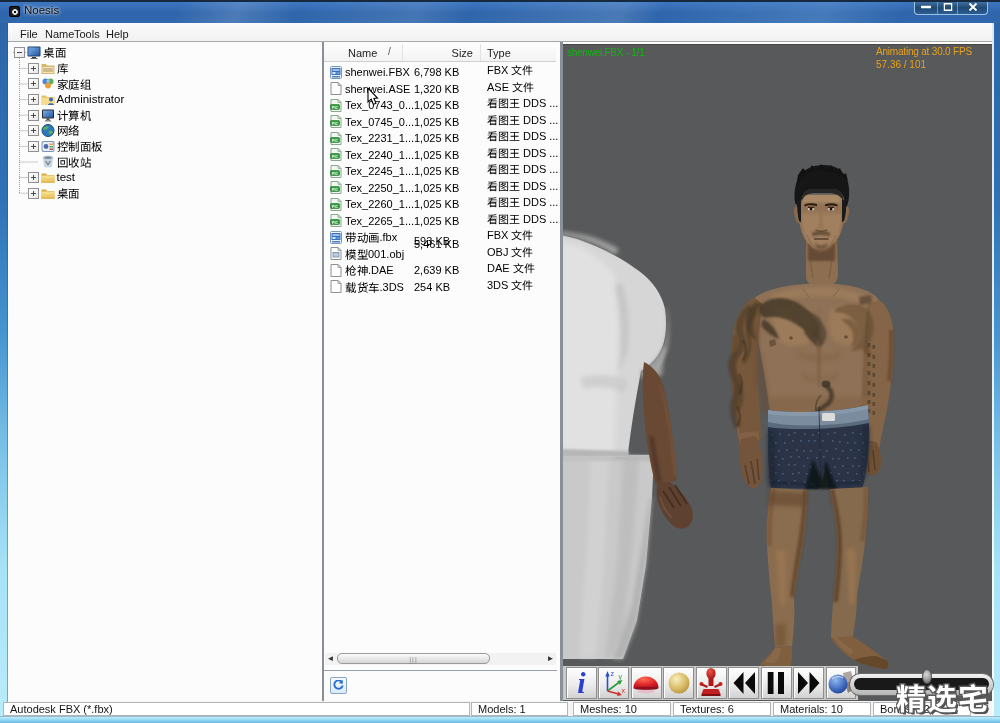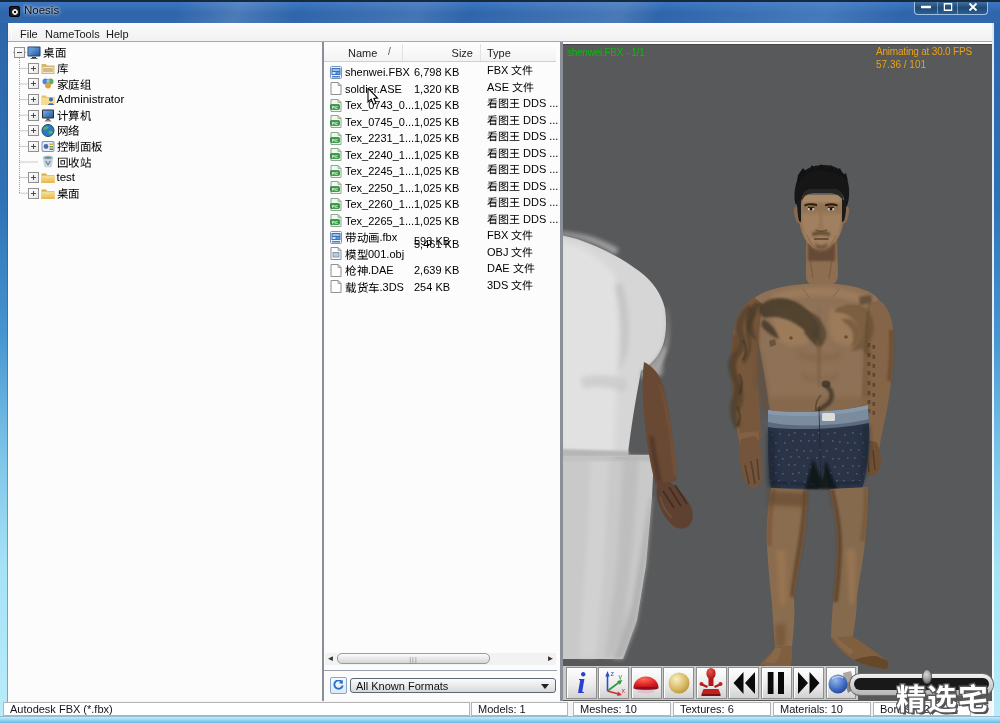--- a/index.html
+++ b/index.html
@@ -660,21 +660,21 @@
       <div class="fsize" style="left:90px;top:24.4px">6,798 KB</div>
       <div class="ftype" style="left:163px;top:22.4px">FBX<span class="sp"></span><svg class="cjt" viewBox="0 0 100 100">
           <use href="#u6587"></use>
         </svg><svg class="cjt" viewBox="0 0 100 100">
           <use href="#u4EF6"></use>
         </svg></div>
       <svg class="ab" viewBox="0 0 12 13" style="left:6px;top:40.4px;width:12px;height:13px">
         <path d="M1 0.5 L8 0.5 L11 3.5 L11 12.5 L1 12.5 Z" fill="#fdfdfd" stroke="#909090"></path>
 <path d="M8 0.5 L8 3.5 L11 3.5 Z" fill="#d8d8d8" stroke="#909090" stroke-width="0.7"></path>
       </svg>
-      <div class="frow" style="left:21px;top:38.9px">soldier.ASE</div>
+      <div class="frow" style="left:21px;top:38.9px">shenwei.ASE</div>
       <div class="fsize" style="left:90px;top:40.9px">1,320 KB</div>
       <div class="ftype" style="left:163px;top:38.9px">ASE<span class="sp"></span><svg class="cjt" viewBox="0 0 100 100">
           <use href="#u6587"></use>
         </svg><svg class="cjt" viewBox="0 0 100 100">
           <use href="#u4EF6"></use>
         </svg></div>
       <svg class="ab" viewBox="0 0 12 13" style="left:6px;top:56.9px;width:12px;height:13px">
         <path d="M1 0.5 L8 0.5 L11 3.5 L11 12.5 L1 12.5 Z" fill="#f2f8f0" stroke="#8aa890"></path>
 <path d="M8 0.5 L8 3.5 L11 3.5 Z" fill="#cfe0d0" stroke="#8aa890" stroke-width="0.7"></path>
 <rect x="0.5" y="5.5" width="9" height="5" rx="1" fill="#2f9e3f" stroke="#1c7029" stroke-width="0.6"></rect>
@@ -870,23 +870,20 @@
           <div style="position:absolute;left:50%;top:2px;transform:translateX(-50%);font-size:7px;color:#888;letter-spacing:1px">|||</div>
         </div>
       </div>
       <div id="fdivider"></div>
       <div id="refbtn">
         <svg width="11" height="11" style="position:absolute;left:2px;top:2px" viewBox="0 0 12 12">
           <path d="M10 2.5 A4.6 4.6 0 1 0 10.6 6" fill="none" stroke="#2a6fd0" stroke-width="2"></path>
           <path d="M10.6 0 L10.6 4.4 L6.4 3.2 Z" fill="#2a6fd0"></path>
         </svg>
       </div>
-      <div id="dropdown">All Known Formats<svg width="8" height="5" style="position:absolute;right:6px;top:5px">
-          <path d="M0 0 L8 0 L4 5 Z" fill="#222"></path>
-        </svg></div>
       <svg class="ab" width="12" height="18" style="left:43px;top:46px" viewBox="0 0 12 18">
         <path d="M1 0 L1 14 L4.2 11.2 L6.4 16.4 L9 15.3 L6.9 10.4 L10.5 10 Z" fill="#fff" stroke="#000" stroke-width="1.1"></path>
       </svg>
     </div>
     <div class="ab" id="statusbar">
       <div class="sbox" style="left:-5px;width:467px;">Autodesk FBX (*.fbx)</div>
       <div class="sbox" style="left:463px;width:97px">Models: 1</div>
       <div class="sbox" style="left:565px;width:98px">Meshes: 10</div>
       <div class="sbox" style="left:665px;width:98px">Textures: 6</div>
       <div class="sbox" style="left:765px;width:98px">Materials: 10</div>

